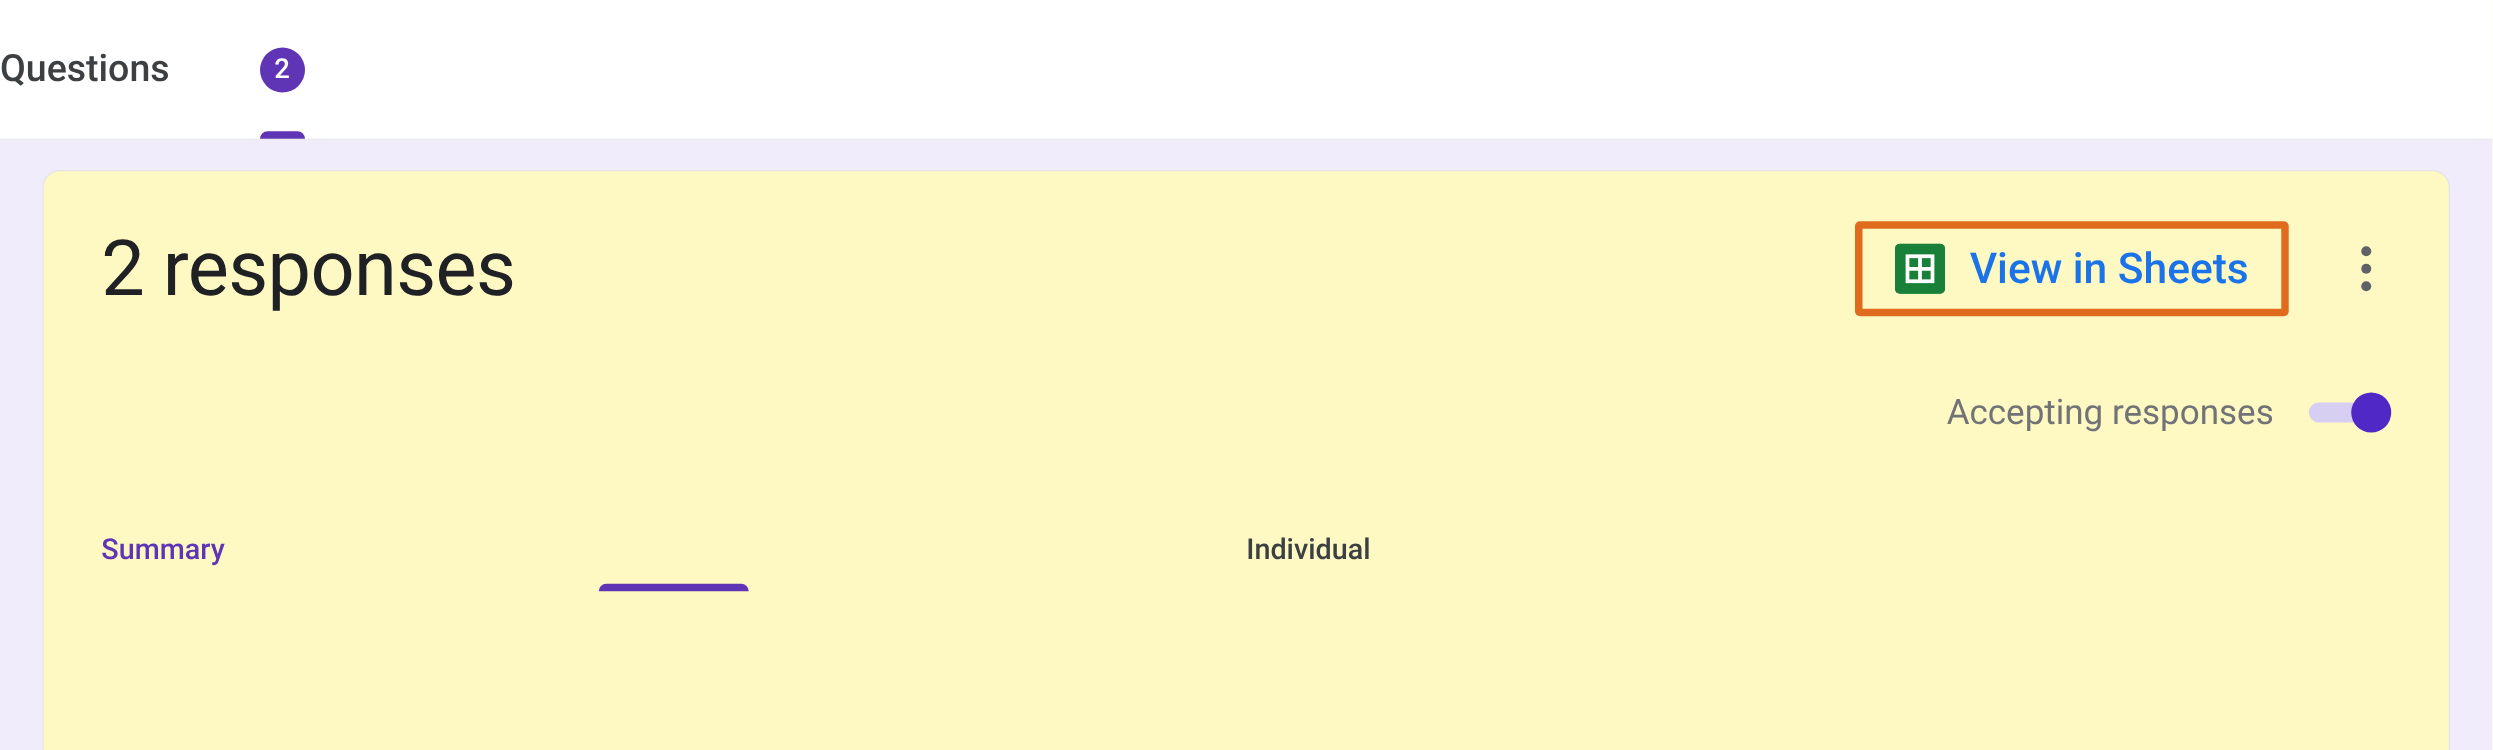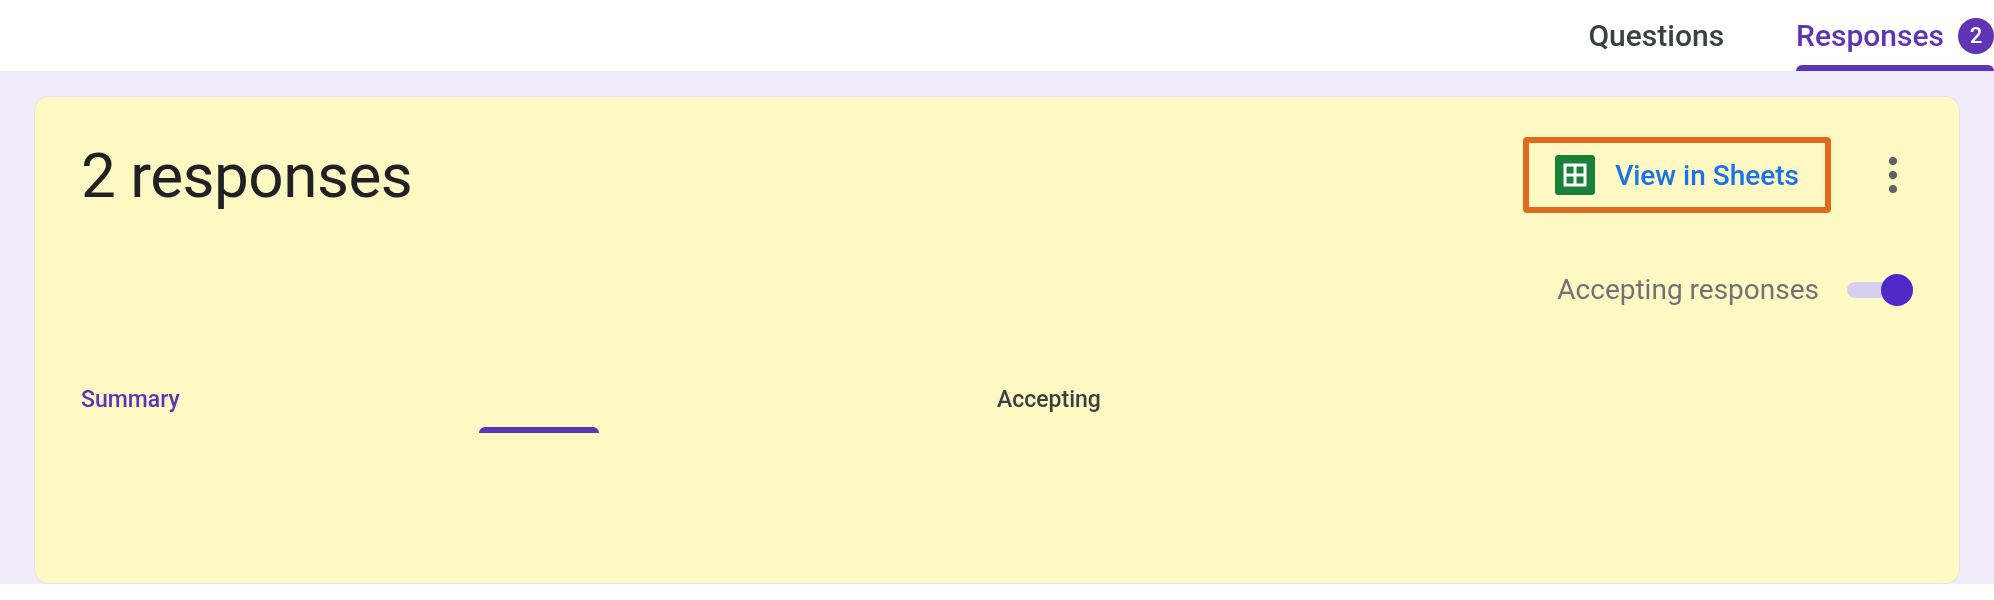--- a/index.html
+++ b/index.html
@@ -7,24 +7,24 @@
     width: 1994px;
     height: 600px;
     font-family: "Google Sans", Roboto, Arial, sans-serif;
     background: #ffffff;
     color: #202124;
     overflow: hidden;
   }
 
   
   .top-tabs {
-    height: 72px;
-    display: flex;
-    align-items: center;
-    justify-content: flex-end;
+    height: 112px;
+    display: flex;
+    align-items: center;
+    justify-content: flex-start;
     gap: 72px;
     border-bottom: 1px solid #e8eaed;
     background: #ffffff;
   }
   .top-tab {
     position: relative;
     font-size: 30px;
     font-weight: 500;
     color: #3c4043;
     display: flex;
@@ -80,21 +80,21 @@
     font-size: 62px;
     font-weight: 400;
     color: #202124;
     flex: 1 1 auto;
     letter-spacing: -0.5px;
   }
   .sheets-link {
     display: flex;
     align-items: center;
     gap: 20px;
-    font-size: 28px;
+    font-size: 34px;
     font-weight: 500;
     color: #1a73e8;
     cursor: pointer;
     padding: 12px 26px;
     border: 6px solid #e06b1f;   
     border-radius: 4px;
   }
   .sheets-icon {
     width: 40px;
     height: 40px;
@@ -182,21 +182,20 @@
   }
 </style>
 </head>
 <body>
 
 <div class="top-tabs">
   <div class="top-tab">
     <span>Questions</span>
   </div>
   <div class="top-tab active">
-    <span>Responses</span>
     <span class="badge">2</span>
   </div>
 </div>
 
 <div class="page-body">
   <div class="card">
 
     <div class="card-header">
       <h1>2 responses</h1>
 
@@ -225,18 +224,18 @@
         <div class="track"></div>
         <div class="thumb"></div>
       </div>
     </div>
 
     <div class="sub-tabs">
       <div class="sub-tab active">
         <span>Summary</span>
       </div>
       <div class="sub-tab">
-        <span>Accepting</span>
+        <span>Individual</span>
       </div>
     </div>
 
   </div>
 </div>
 
 </body></html>

